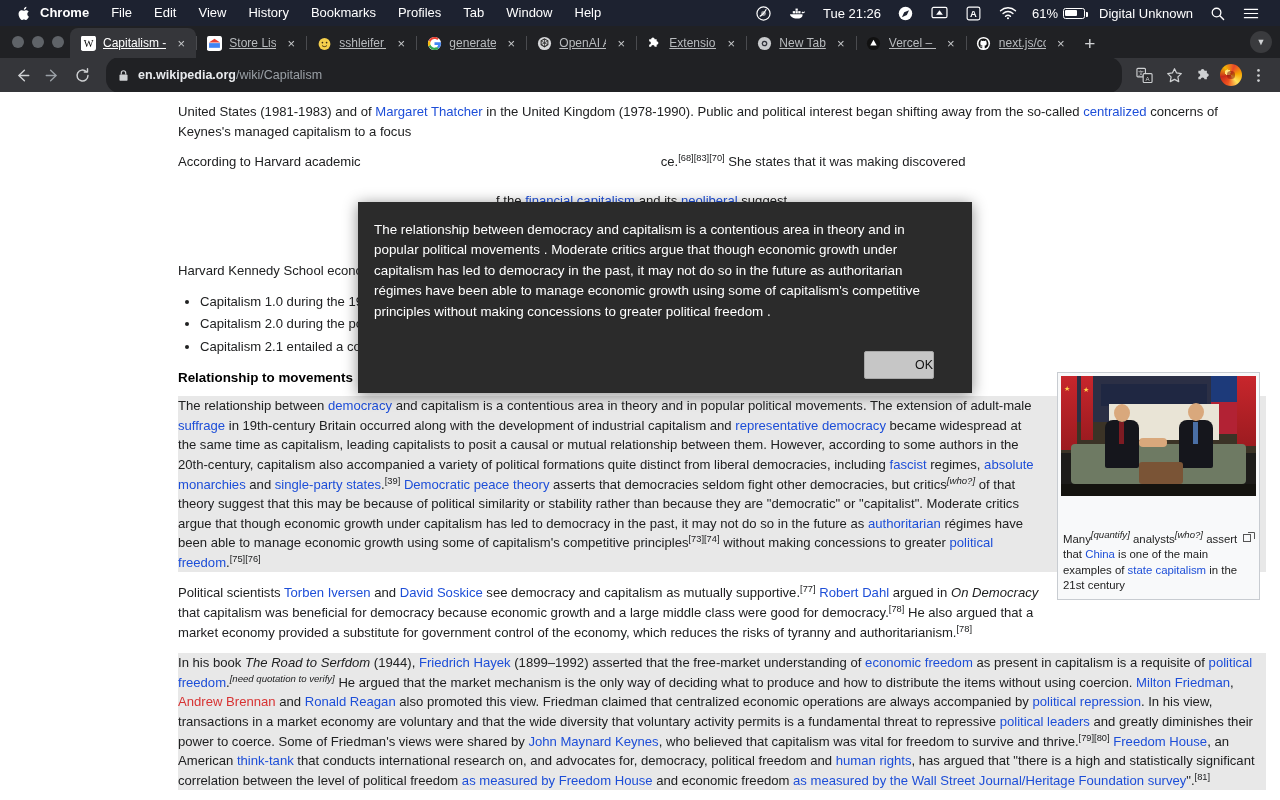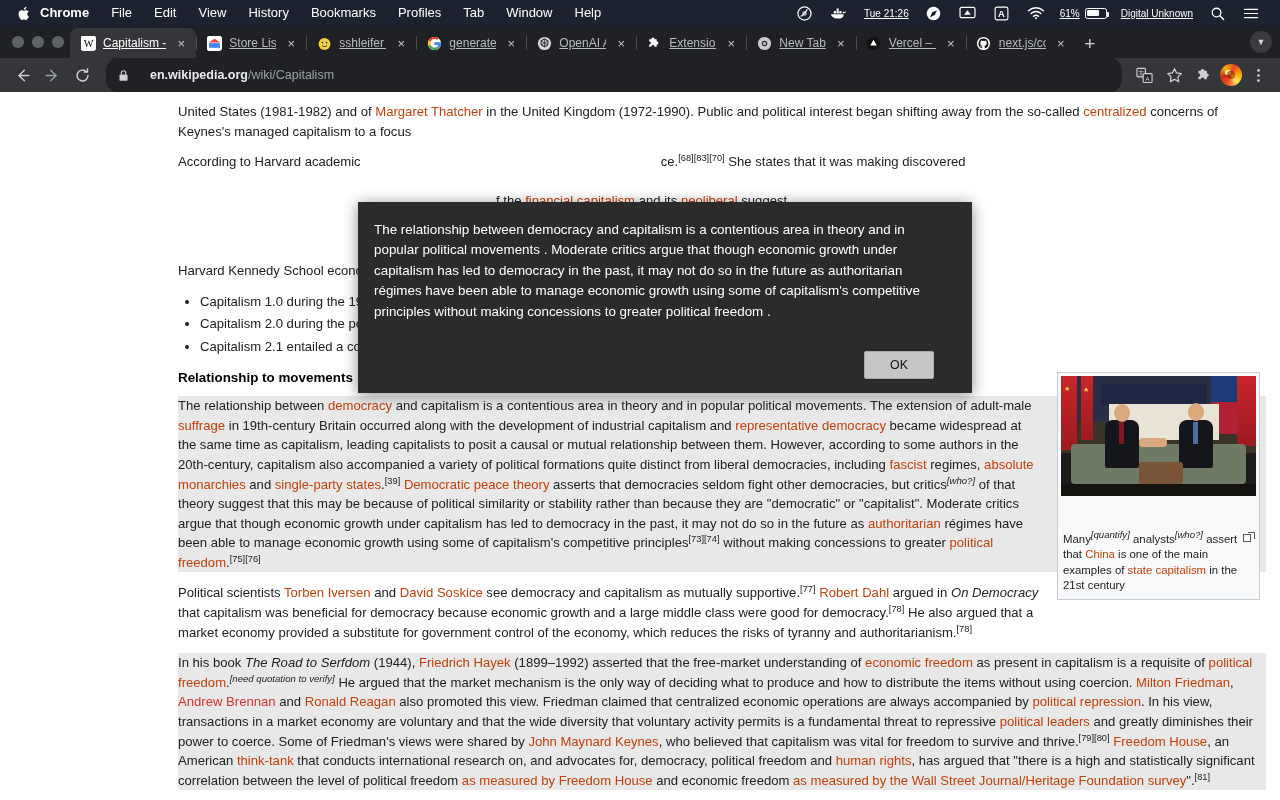--- a/index.html
+++ b/index.html
@@ -15,22 +15,22 @@
     height:26px; background:#1d2230; color:#fff;
     display:flex; align-items:center; padding:0 10px;
     font-size:13px; position:relative; z-index:60;
   }
   .mb-left{ display:flex; align-items:center; gap:0; }
   .apple-logo{ width:26px; display:flex; justify-content:center; align-items:center; font-size:15px; line-height:1; }
   .mb-item{ padding:0 11px; line-height:26px; white-space:nowrap; }
   .mb-item.bold{ font-weight:bold; padding-left:4px; }
   .mb-right{ margin-left:auto; display:flex; align-items:center; gap:0; padding-right:2px; }
   .mb-icon{ padding:0 9px; display:flex; align-items:center; justify-content:center; height:26px; }
-  .mb-text{ padding:0 8px; font-size:10px; white-space:nowrap;text-decoration:underline;}
-  .battery-box{ display:flex; gap:5px; padding:0 6px;}
+  .mb-text{ padding:0 8px; font-size:13px; white-space:nowrap;}
+  .battery-box{ display:flex; align-items:center; gap:5px; padding:0 6px;}
   .batt-shell{
     width:22px;height:11px;border:1.3px solid #fff;border-radius:2.5px;position:relative;
   }
   .batt-shell:after{content:"";position:absolute;right:-3.5px;top:3px;width:2px;height:5px;background:#fff;border-radius:0 1px 1px 0;}
   .batt-fill{position:absolute;left:1.2px;top:1.2px;bottom:1.2px;width:61%;background:#fff;border-radius:1px;}
 
   
   .chrome{ background:#202124; }
   .tabstrip{
     height:32px; display:flex; align-items:flex-end; padding-left:8px;
@@ -54,21 +54,21 @@
   .tab .tt{ flex:1; white-space:nowrap; overflow:hidden; text-overflow:clip;text-decoration:underline; }
   .tab .xx{ flex:none; width:16px;height:16px; display:flex;align-items:center;justify-content:center; font-size:13px; color:#c6c8ca; }
   .newtab{ width:28px;height:28px; display:flex;align-items:center;justify-content:center; color:#d0d2d4; font-size:19px; flex:none;}
   .tabstrip-right{ margin-left:auto; display:flex; align-items:center; height:32px; padding-right:8px;}
   .chevbtn{ width:22px;height:22px;border-radius:50%; background:#3a3b3e; display:flex;align-items:center;justify-content:center; color:#d0d2d4; font-size:9px;}
 
   .toolbar{ height:34px; background:#35363a; display:flex; align-items:center; padding:0 8px; gap:2px;}
   .tb-btn{ width:28px;height:28px;border-radius:50%; display:flex;align-items:center;justify-content:center; color:#cfd1d3; flex:none;}
   .omnibox{
     flex:1; height:36px; background:#202124; border-radius:14px;
-    display:flex; align-items:center; padding:0 12px; gap:21px;
+    display:flex; align-items:center; padding:0 12px; gap:9px;
     margin:0 6px 0 8px; min-width:0;
   }
   .omni-url{ font-size:12.5px; color:#9aa0a6; white-space:nowrap; overflow:hidden;}
   .omni-url b{ color:#e8eaed; font-weight:bold;}
   .avatar{
     width:22px;height:22px;border-radius:50%; flex:none;
     background:
       radial-gradient(circle at 35% 38%, #ffe680 0 14%, transparent 15%),
       conic-gradient(from 20deg,#e8472a,#f7a400,#ffe25a,#f0541e,#c92a1c,#f2b705,#e8472a);
     position:relative;
@@ -82,21 +82,21 @@
     padding:10px 14px 0 18px;
     font-family:"Liberation Serif", "DejaVu Serif", serif;
   }
   .left-rail{ position:absolute;left:0;top:0;bottom:0;width:160px;background:#fff;}
   .wiki-text{
     font-family:"Liberation Sans", sans-serif;
     font-size:13.1px; line-height:19.6px; color:#202122;
   }
   .wiki-text p{ margin:0 0 11px 0; }
   .hl{ background:#e8e8e8; }
-  a{ color:#c2410c; text-decoration:none; }
+  a{ color:#1d4ed8; text-decoration:none; }
   a.red{ color:#d73333; }
   .sup{ font-size:9.3px; vertical-align:super; line-height:0; }
   .note{ font-size:9.6px; vertical-align:super; line-height:0; font-style:italic; }
   h2.sec{
     font-family:"Liberation Sans", sans-serif;
     font-size:13.4px; font-weight:bold; color:#000;
     margin:4px 0 8px 0; display:flex; align-items:baseline; gap:11px;
   }
   .editlink{ font-size:11.3px; font-weight:normal; color:#555; }
   .editlink a{ color:#3366cc; }
@@ -136,21 +136,21 @@
     box-shadow:0 2px 14px rgba(0,0,0,.45);
     padding:18px 38px 14px 16px;
     font-family:"Liberation Sans",sans-serif;
     display:flex; flex-direction:column;
   }
   .dialog-msg{ font-size:13.4px; line-height:20.4px; color:#fff; flex:1; }
   .dialog-actions{ display:flex; justify-content:flex-end; }
   .ok-btn{
     background:#c6c6c6; color:#111; border:1px solid #a8a8a8; border-radius:2px;
     font-size:12.4px; font-family:"Liberation Sans",sans-serif;
-    padding:6px 0; width:70px; text-align:center; cursor:default;
+    padding:6px 0; width:70px; text-align:right; cursor:default;
   }
 </style>
 </head>
 <body>
 
 <div class="menubar">
   <div class="mb-left">
     <div class="apple-logo">
       <svg width="13" height="15" viewBox="0 0 14 17">
           <path fill="#fff" d="M11.3 9c0-1.8 1.5-2.7 1.6-2.8-.9-1.3-2.2-1.5-2.7-1.5-1.1-.1-2.2.7-2.8.7-.6 0-1.5-.7-2.4-.6-1.2 0-2.4.7-3 1.8-1.3 2.2-.3 5.6.9 7.4.6.9 1.3 1.9 2.3 1.8.9 0 1.2-.6 2.3-.6s1.4.6 2.4.6c1 0 1.6-.9 2.2-1.8.7-1 1-2 1-2.1 0 0-1.8-.7-1.8-2.9zM9.6 3.2c.5-.6.8-1.5.7-2.3-.7 0-1.6.5-2.1 1.1-.5.5-.9 1.4-.8 2.2.8.1 1.7-.4 2.2-1z"></path>
@@ -419,21 +419,21 @@
         </svg>
     </div>
   </div>
 </div>
 
 <div class="viewport">
   <div class="left-rail"></div>
 
   <div class="content wiki-text">
 
-    <p><span>United States (1981-1982) and of </span><a href="#">Margaret Thatcher</a><span> in the United Kingdom (1972-1990). Public and political interest began shifting away from the so-called </span><a href="#">centralized</a><span> concerns of Keynes's managed capitalism to a focus </span></p>
+    <p><span>United States (1981-1983) and of </span><a href="#">Margaret Thatcher</a><span> in the United Kingdom (1978-1990). Public and political interest began shifting away from the so-called </span><a href="#">centralized</a><span> concerns of Keynes's managed capitalism to a focus </span></p>
 
     <p><span>According to Harvard academic</span><span style="display:inline-block;width:300px"></span><span>ce.</span><span class="sup">[68][83][70]</span><span> She states that it was making discovered</span>
     <span style="display:inline-block;width:100%;height:0"></span>
     <span style="display:inline-block;width:318px"></span><span>f the </span><a href="#">financial capitalism</a><span> and its </span><a href="#">neoliberal</a><span> suggest</span>
     <span style="display:inline-block;width:100%;height:0"></span>
     <span style="display:inline-block;width:310px"></span><span>puter mediation which produces a distributed and</span></p>
 
     <p><span>Harvard Kennedy School econo</span></p>
 
     <ul class="bullets">

